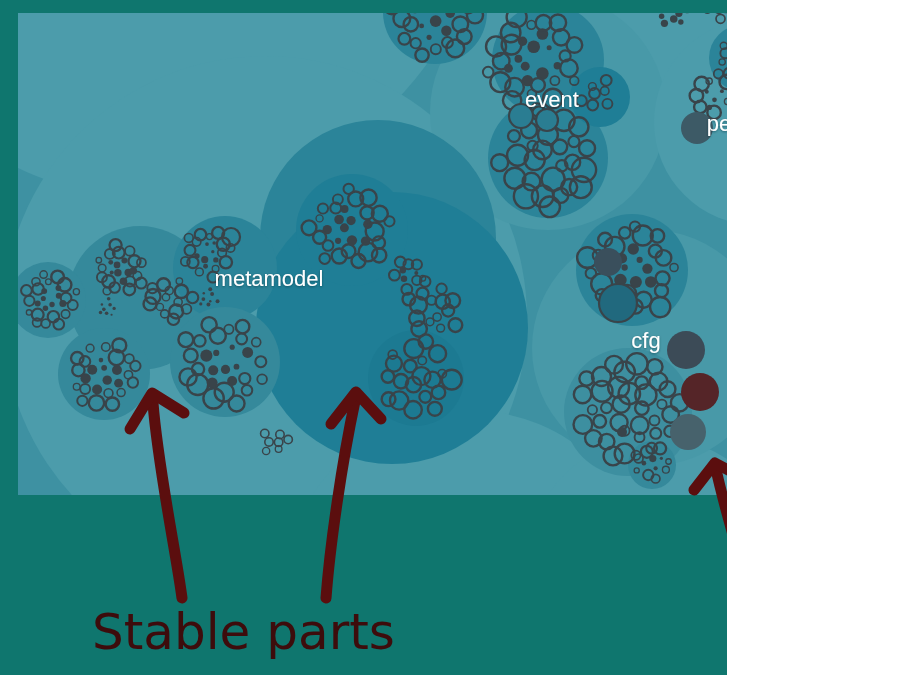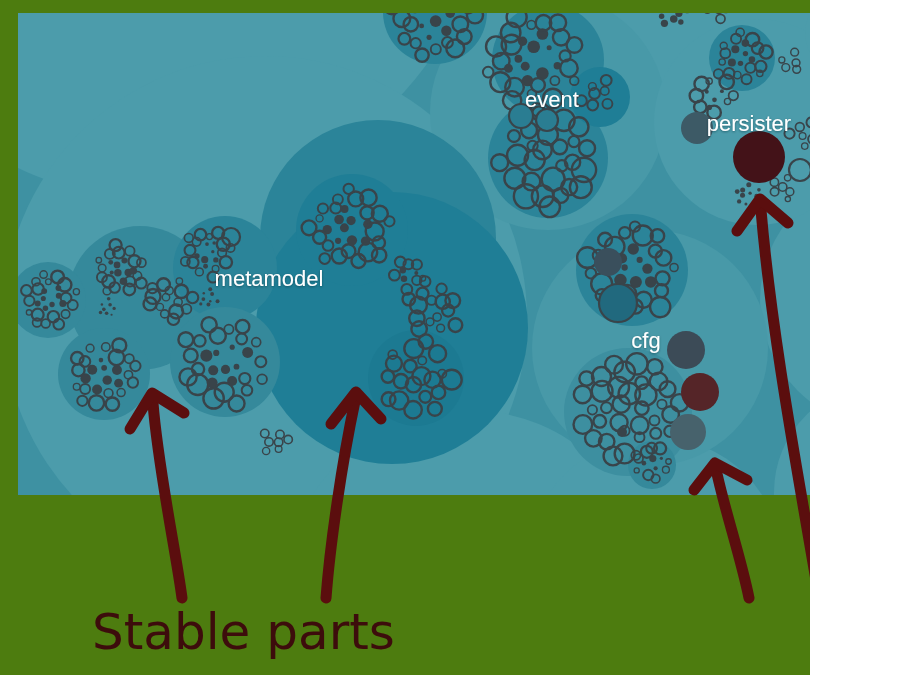--- a/index.html
+++ b/index.html
@@ -1,16 +1,16 @@
 <!DOCTYPE html>
 <html><head>
 <meta charset="utf-8">
 <style>
   html,body{margin:0;padding:0;background:#ffffff;}
-  .stage{position:relative;width:810px;height:675px;background:#4d7c0f;overflow:hidden;
+  .stage{position:relative;width:727px;height:675px;background:#0f766e;overflow:hidden;
          font-family:"Liberation Sans", sans-serif;}
   .stage svg{position:absolute;left:0;top:0;}
   .caption{position:absolute;font-family:"DejaVu Sans", sans-serif;font-size:50px;
            line-height:1;color:#3D0C0C;white-space:nowrap;letter-spacing:0px;}
   .caption.stable{left:92px;top:607px;}
   .caption.hotspots{left:656px;top:607px;}
 </style>
 </head>
 <body>
 

